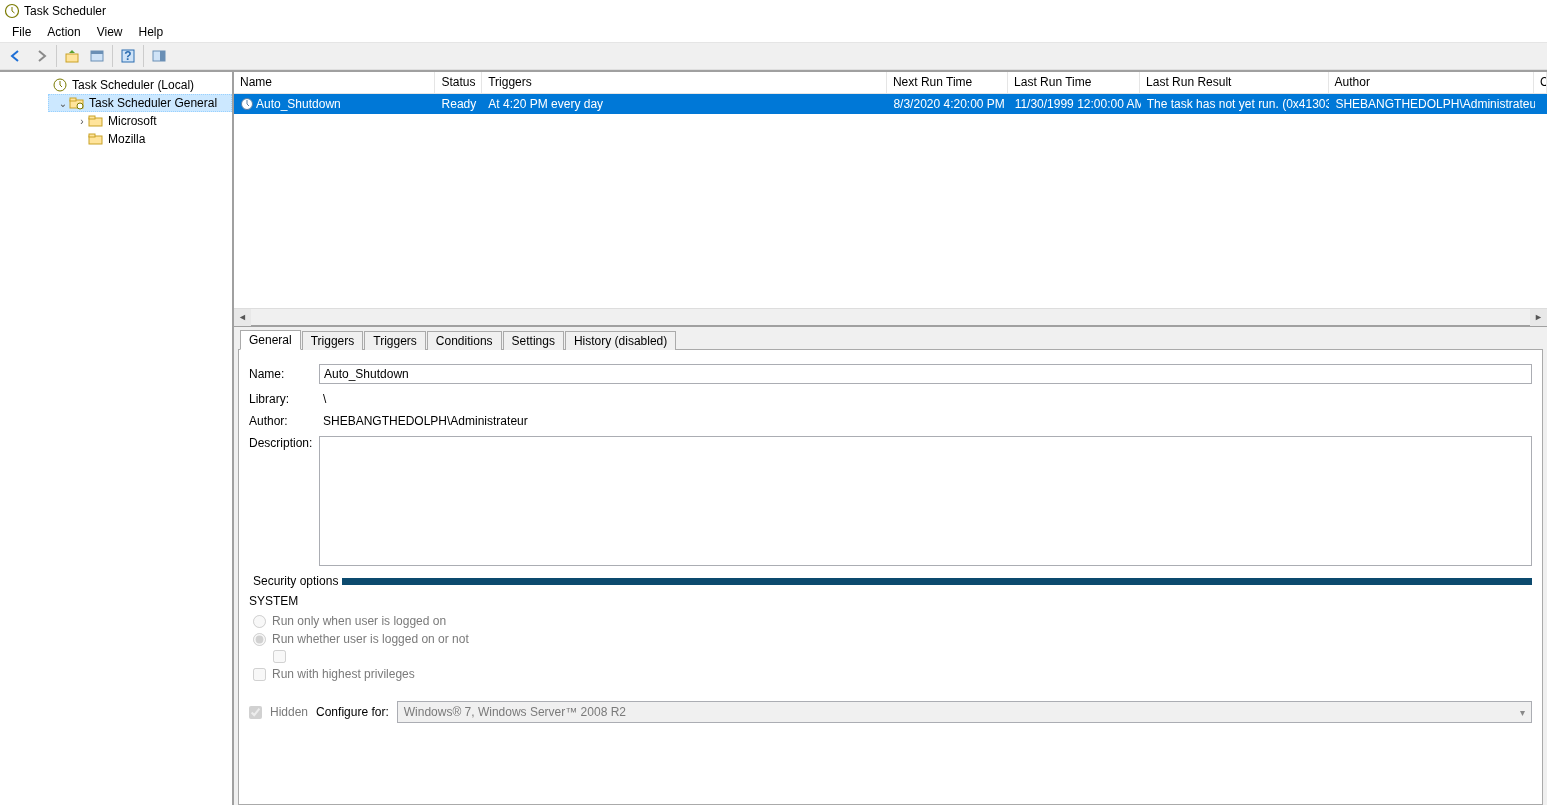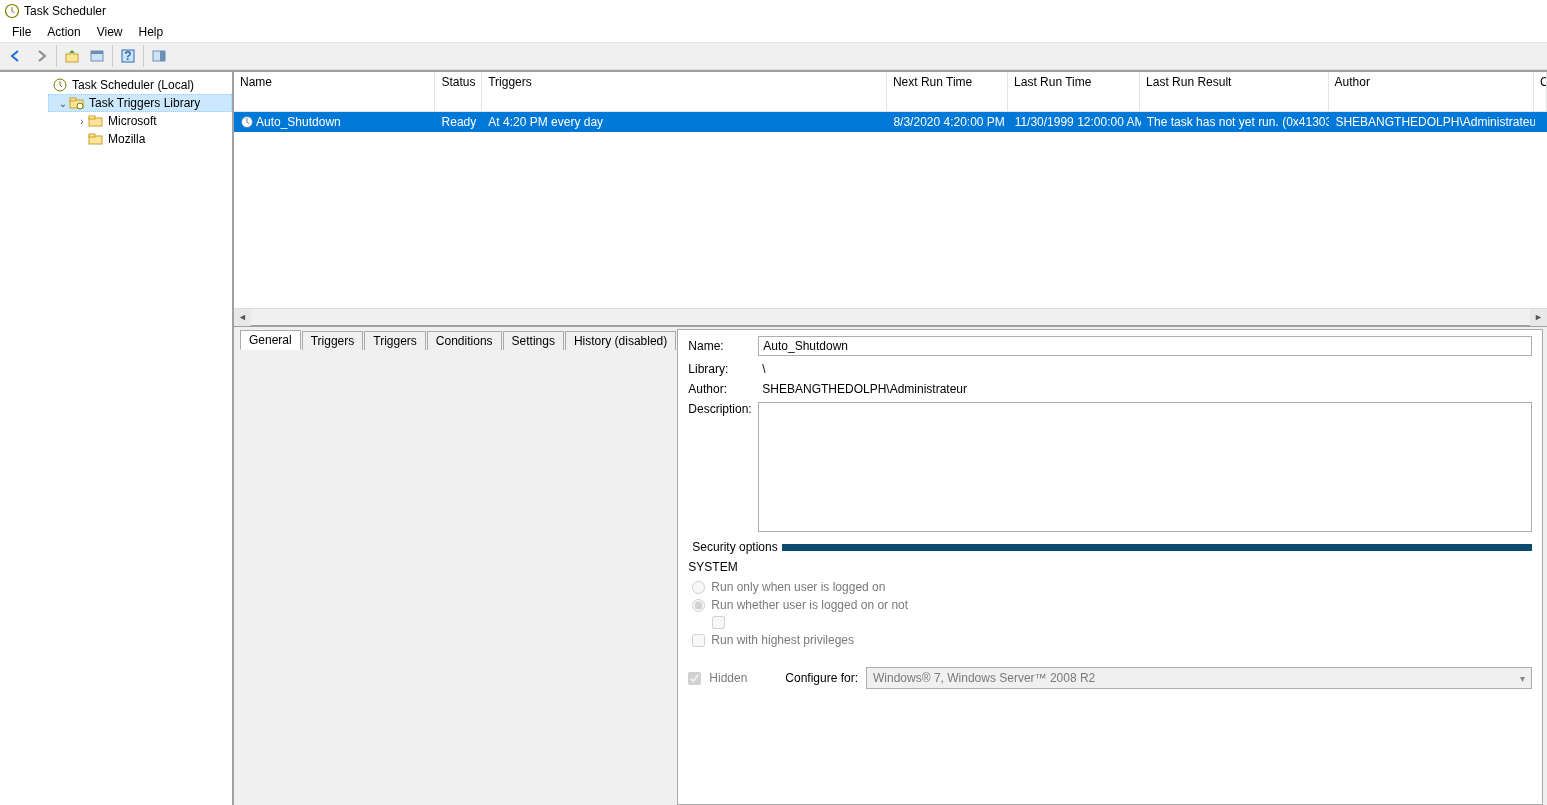--- a/index.html
+++ b/index.html
@@ -23,21 +23,21 @@
 .sidebar { width: 186px; background: #fff; border-right: 2px solid #a0a0a0; padding: 4px 0; overflow: hidden; margin-left: 48px; }
 .tree-row { display: flex; align-items: center; height: 18px; padding-left: 4px; white-space: nowrap; }
 .tree-row.selected { background: #cce8ff; border: 1px dotted #99d1ff; }
 .tree-icon { width: 16px; height: 16px; margin-right: 4px; flex: none; }
 .expander { width: 12px; text-align: center; color: #555; font-size: 10px; flex: none; }
 
 .content { flex: 1; display: flex; flex-direction: column; min-width: 0; }
 
 
 .tasklist { height: 255px; background: #fff; display: flex; flex-direction: column; border-bottom: 2px solid #a0a0a0; }
-.tasklist-head { display: flex; height: 40px; background: #fff; border-bottom: 1px solid #e5e5e5; }
+.tasklist-head { display: flex; height: 22px; background: #fff; border-bottom: 1px solid #e5e5e5; }
 .th { border-right: 1px solid #e5e5e5; padding: 3px 6px; overflow: hidden; white-space: nowrap; }
 .tasklist-body { flex: 1; overflow: hidden; }
 .task-row { display: flex; height: 20px; align-items: center; }
 .task-row.selected { background: #0078d7; color: #fff; }
 .td { padding: 1px 6px; overflow: hidden; white-space: nowrap; display: flex; align-items: center; }
 .row-icon { width: 14px; height: 14px; margin-right: 2px; flex: none; }
 .hscroll { height: 17px; background: #f0f0f0; border-top: 1px solid #ddd; display: flex; align-items: center; }
 .hscroll .arrow { width: 17px; height: 17px; display:flex; align-items:center; justify-content:center; font-size:9px; color:#555; background:#e8e8e8; }
 .hscroll .track { flex:1; }
 
@@ -45,27 +45,27 @@
 .c-name { width: 203px; }
 .c-status { width: 47px; }
 .c-triggers { width: 408px; }
 .c-next { width: 122px; }
 .c-last { width: 133px; }
 .c-result { width: 190px; }
 .c-author { width: 207px; }
 .c-created { flex:1; }
 
 
-.tabs-wrap { flex:1; background:#f0f0f0; padding: 2px 4px 0 4px; display:flex; flex-direction:row; min-height:0; }
+.tabs-wrap { flex:1; background:#f0f0f0; padding: 2px 4px 0 4px; display:flex; flex-direction:column; min-height:0; }
 .tabs { display:flex; height:20px; align-items:flex-end; padding-left:2px; }
 .tab { background:#f0f0f0; border:1px solid #aaa; border-bottom:none; padding:2px 8px; margin-right:1px; position:relative; top:1px; }
 .tab.active { background:#fff; border-bottom:1px solid #fff; z-index:2; }
 .tab-body { flex:1; background:#fff; border:1px solid #aaa; padding:6px 10px; overflow:auto; }
 
-.form-row { display:flex; align-items:center; margin-bottom:6px; }
+.form-row { display:flex; align-items:center; margin-bottom:6px;margin-top:8px; }
 .form-row label { width:70px; }
 .inputbox { flex:1; border:1px solid #abadb3; background:#fff; height:20px; padding:1px 4px; display:flex; align-items:center; }
 .inputbox.ro { background:#fff; }
 .textarea { flex:1; border:1px solid #abadb3; height:130px; background:#fff; resize:none; }
 
 fieldset.security { border:none; border-top:7px solid #0c4a6e; margin-top:8px; padding-top:4px; }
 fieldset.security legend { padding:0 4px; }
 .opt-row { display:flex; align-items:center; margin:4px 0 4px 4px; gap:6px; }
 .opt-row.indent { margin-left:24px; }
 input[type=radio], input[type=checkbox] { width:13px; height:13px; }
@@ -144,21 +144,21 @@
         </svg>
       <span>Task Scheduler (Local)</span>
     </div>
     <div class="tree-row selected" style="padding-left:8px;">
       <span class="expander">⌄</span>
       <svg class="tree-icon" viewBox="0 0 16 16">
           <rect x="1" y="5" width="13" height="8" fill="#ffe49c" stroke="#c9a227"></rect>
           <rect x="1" y="3" width="6" height="3" fill="#ffe49c" stroke="#c9a227"></rect>
           <circle cx="11" cy="11" r="3" fill="#fff" stroke="#7a7a00"></circle>
         </svg>
-      <span>Task Triggers Library</span>
+      <span>Task Scheduler General</span>
     </div>
     <div class="tree-row" style="padding-left:28px;">
       <span class="expander">›</span>
       <svg class="tree-icon" viewBox="0 0 16 16">
           <rect x="1" y="5" width="13" height="8" fill="#ffe49c" stroke="#c9a227"></rect>
           <rect x="1" y="3" width="6" height="3" fill="#ffe49c" stroke="#c9a227"></rect>
         </svg>
       <span>Microsoft</span>
     </div>
     <div class="tree-row" style="padding-left:40px;">
@@ -253,21 +253,21 @@
           </div>
           <div class="opt-row disabled">
             <input type="checkbox" disabled="" style="">
             <span>Run with highest privileges</span>
           </div>
         </fieldset>
 
         <div class="footer-row">
           <input type="checkbox" disabled="" checked="" style="">
           <span class="disabled">Hidden</span>
-          <span style="margin-left:30px;">Configure for:</span>
+          <span style="">Configure for:</span>
           <div class="dropdown">
             <span>Windows® 7, Windows Server™ 2008 R2</span>
             <span class="chev">▾</span>
           </div>
         </div>
       </div>
     </div>
   </div>
 </div>
 

